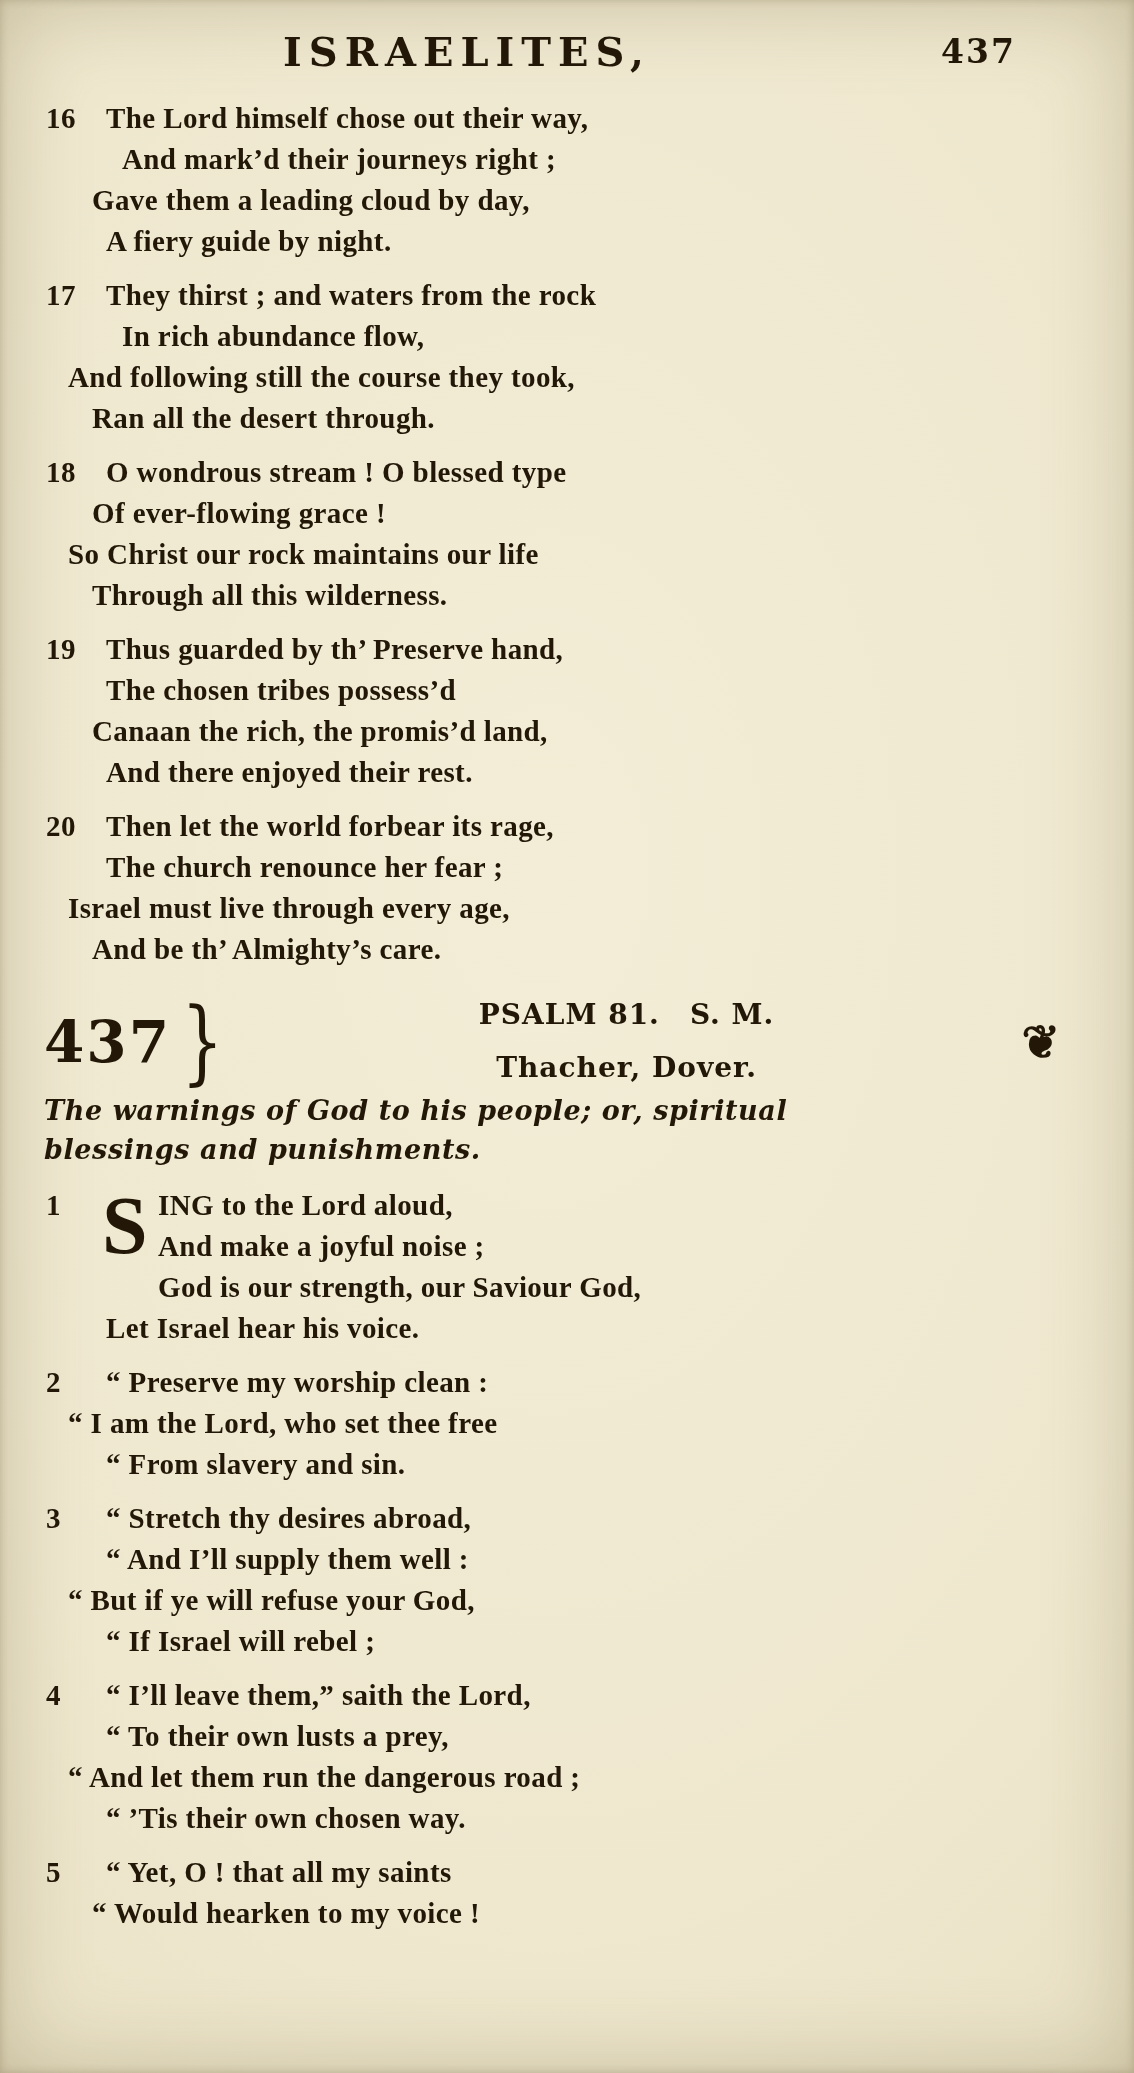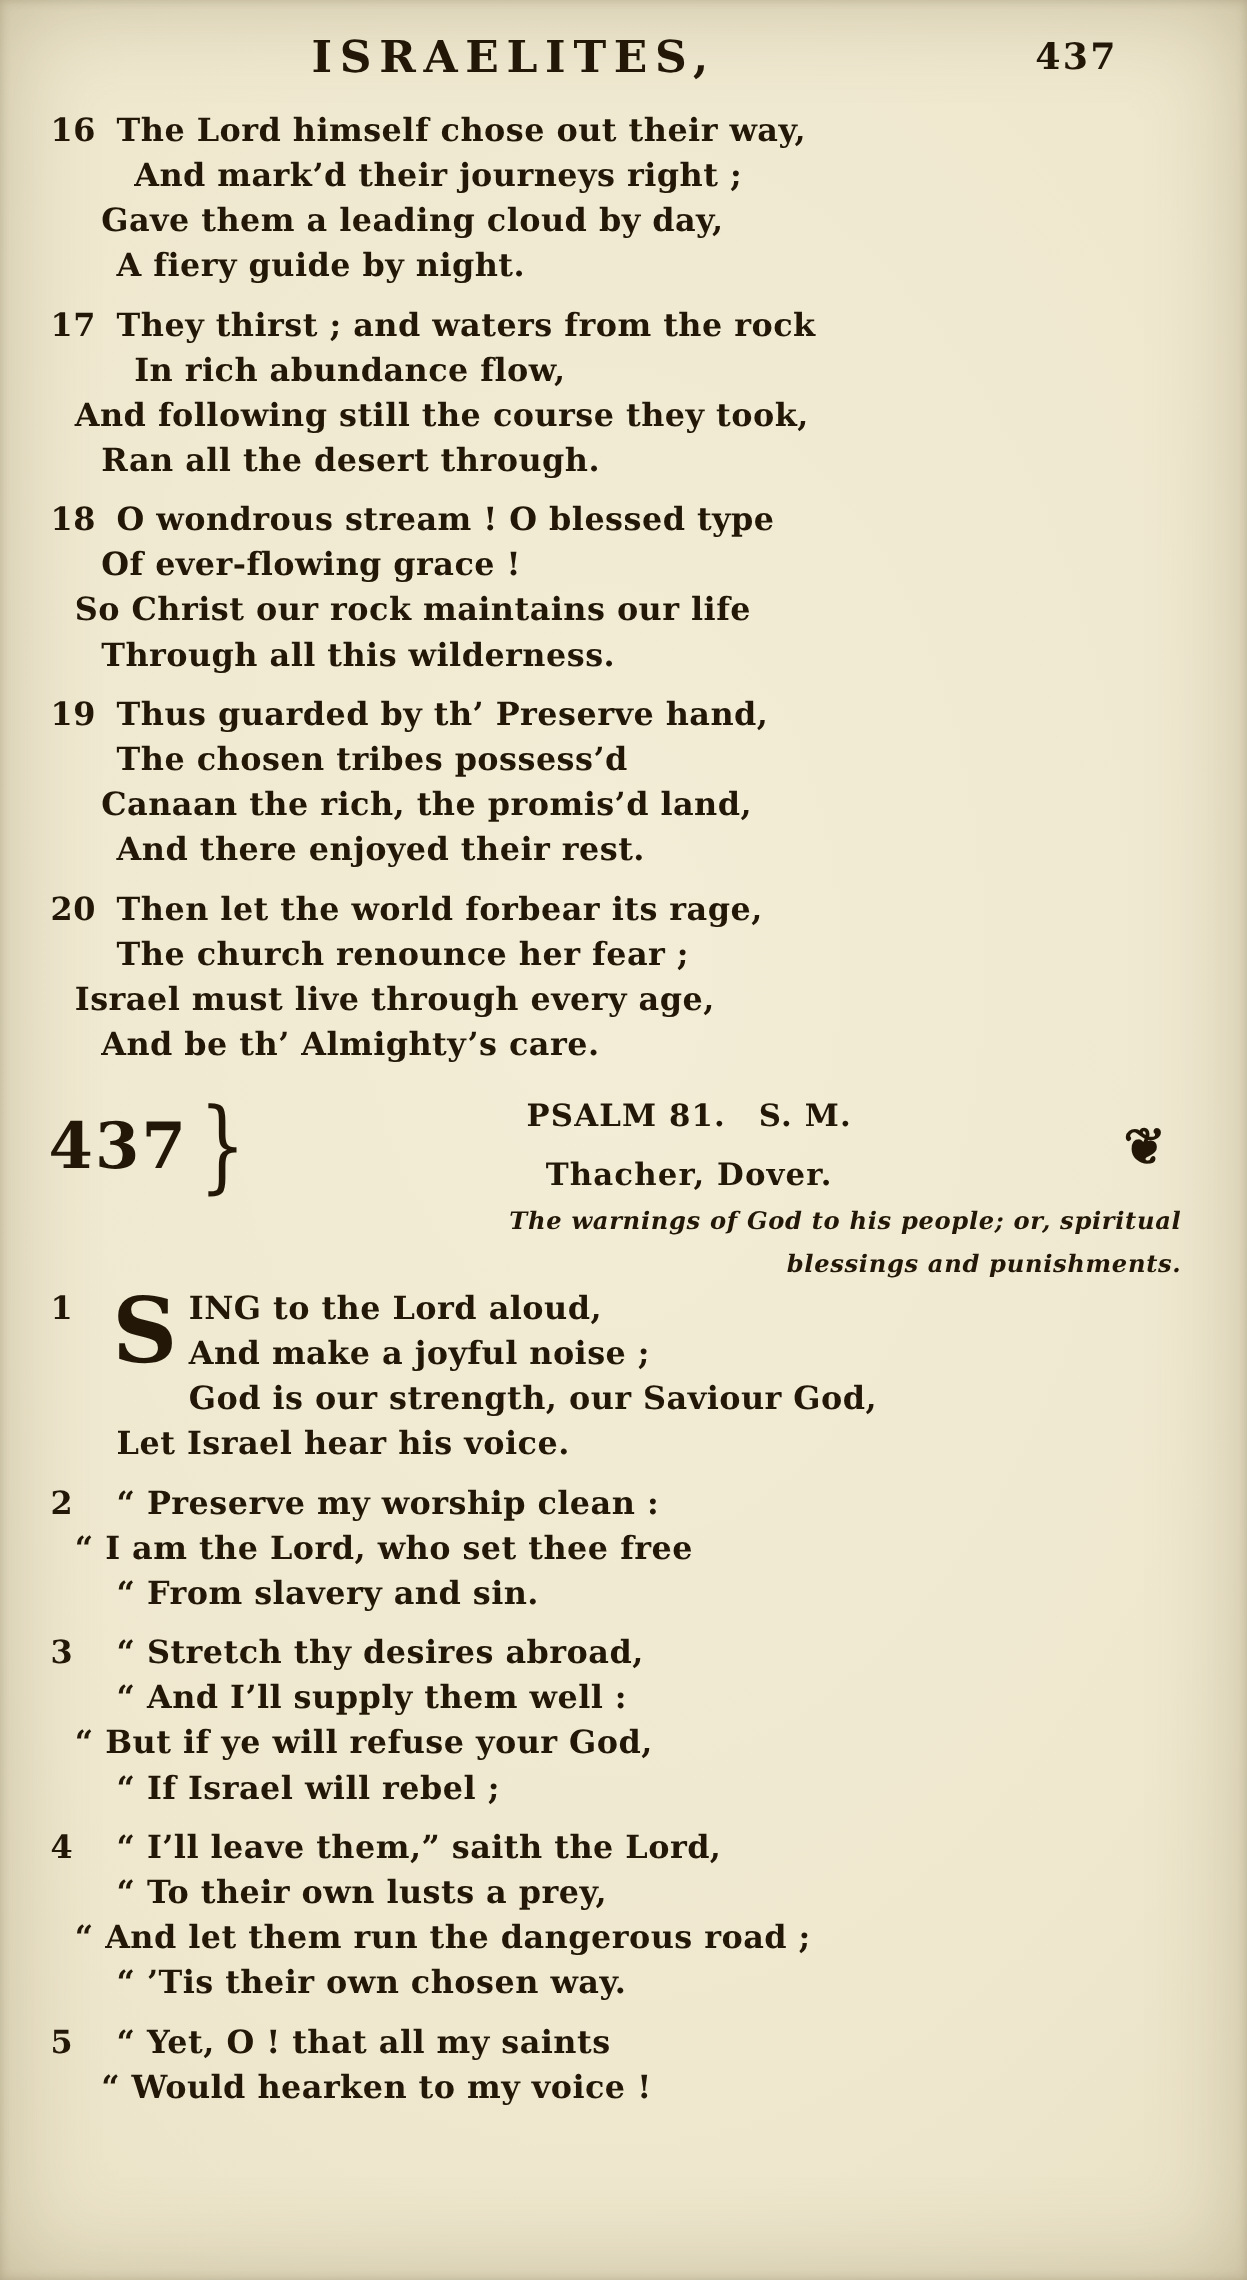--- a/index.html
+++ b/index.html
@@ -35,21 +35,21 @@
   }
   .page-number {
     position: absolute;
     right: 58px;
     top: 8px;
     font-size: 33px;
     letter-spacing: 2px;
   }
 
   
-  .verses { display: block; }
+  .verses { display: block; font-family: Liberation Serif, serif; }
   .verse {
     position: relative;
     margin-bottom: 13px;
     font-size: 29px;
     line-height: 41px;
     letter-spacing: 0.4px;
   }
   .vnum { position: absolute; left: 2px; top: 0; }
   .line { white-space: pre-wrap; }
   .i0 { padding-left: 24px; }
@@ -83,25 +83,26 @@
     transform: scaleX(0.72);
     margin-left: 2px;
   }
   .title-block { flex: 1; text-align: center; font-size: 28px; line-height: 38px; }
   .psalm-title-row { letter-spacing: 1px; }
   .psalm-title-row .meter { margin-left: 30px; }
   .tunes { margin-top: 15px; letter-spacing: 1px; }
   .ornament { font-size: 46px; line-height: 1; margin-right: 14px; }
 
   .subtitle {
-    text-align: right;
+    text-align: left;
     font-style: italic;
-    font-size: 22px;
+    font-size: 27px;
     line-height: 39px;
     letter-spacing: 0.6px;
+    margin-bottom: 16px;
   }
 </style>
 </head>
 <body>
 
 <div class="page">
 
   <header class="running-head">
     <div class="running-title">ISRAELITES,</div>
     <div class="page-number">437</div>

